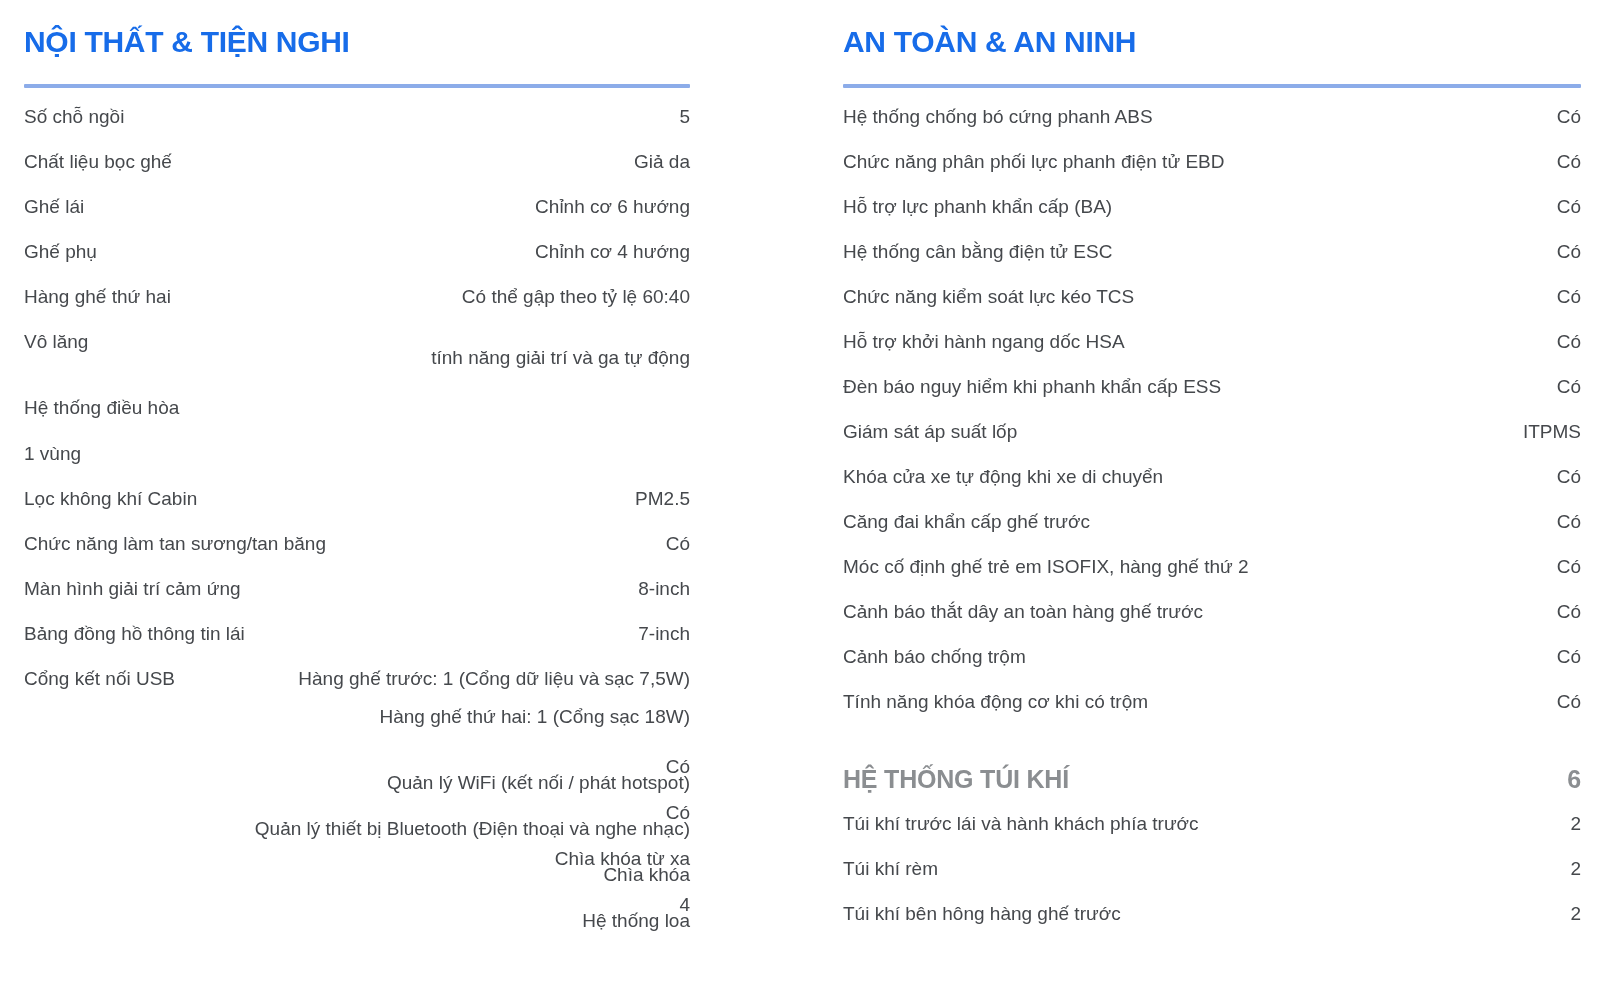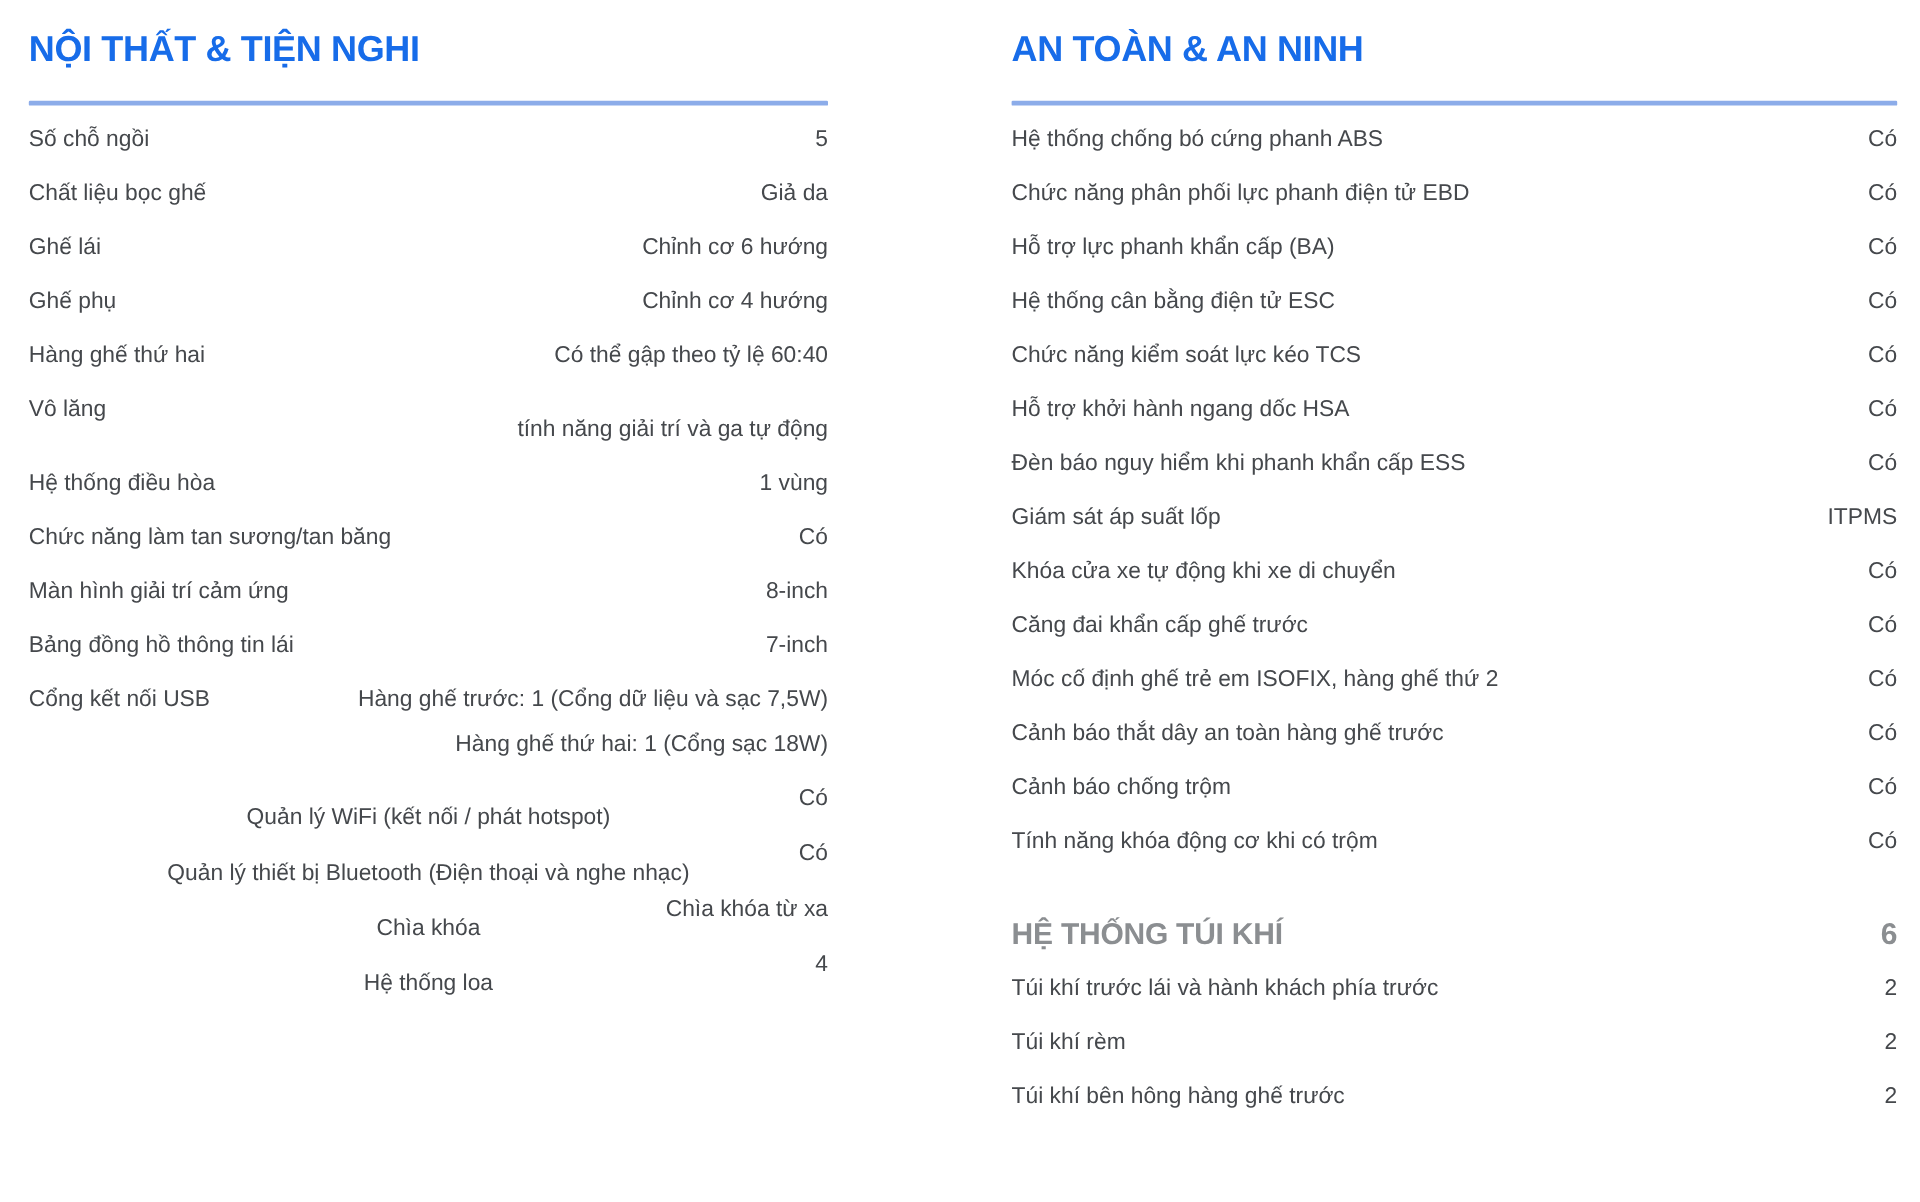--- a/index.html
+++ b/index.html
@@ -31,29 +31,29 @@
   .rule{
     height:4px;background:var(--rule);margin-top:24px;border-radius:1px;
   }
   .rows{margin-top:18px;}
   .row{
     display:flex;justify-content:space-between;align-items:flex-start;
     gap:24px;
     font-size:19px;line-height:22px;
     margin-bottom:23px;
   }
-  .row .label{text-align:center;}
+  .row .label{text-align:right;}
   .row .value{text-align:right;}
   .row .value .line2{margin-top:16px;}
   
   .row.stagger{display:block;margin-bottom:8px;}
   .row.stagger .value{text-align:right;}
   .row.stagger .label{margin-top:-6px;}
   
-  .row.gap{margin-top:18px;}
+  .row.gap{margin-top:28px;flex-direction:column;}
   .row.gap-lg{margin-top:52px;}
   
   .row.sub{
     color:var(--muted);
     font-weight:700;
     font-size:25px;line-height:28px;
     letter-spacing:-0.2px;
     align-items:baseline;
     margin-bottom:20px;
     gap:48px;
@@ -104,20 +104,26 @@
             <div class="line2">tính năng giải trí và ga tự động</div>
           </div>
         </div>
         <div class="row gap">
           <div class="label">Hệ thống điều hòa</div>
           <div class="value">
             <div>1 vùng</div>
           </div>
         </div>
         <div class="row">
+          <div class="label">Lọc không khí Cabin</div>
+          <div class="value">
+            <div>PM2.5</div>
+          </div>
+        </div>
+        <div class="row">
           <div class="label">Chức năng làm tan sương/tan băng</div>
           <div class="value">
             <div>Có</div>
           </div>
         </div>
         <div class="row">
           <div class="label">Màn hình giải trí cảm ứng</div>
           <div class="value">
             <div>8-inch</div>
           </div>

